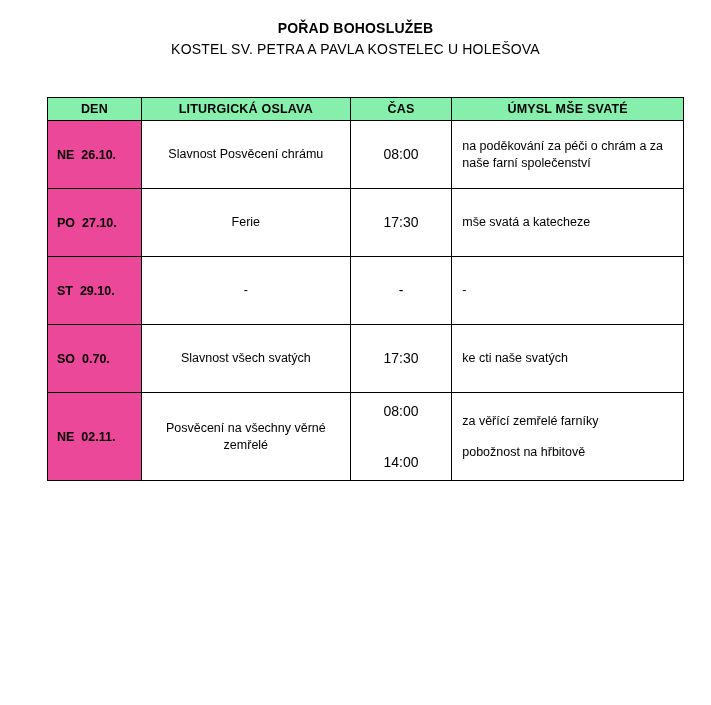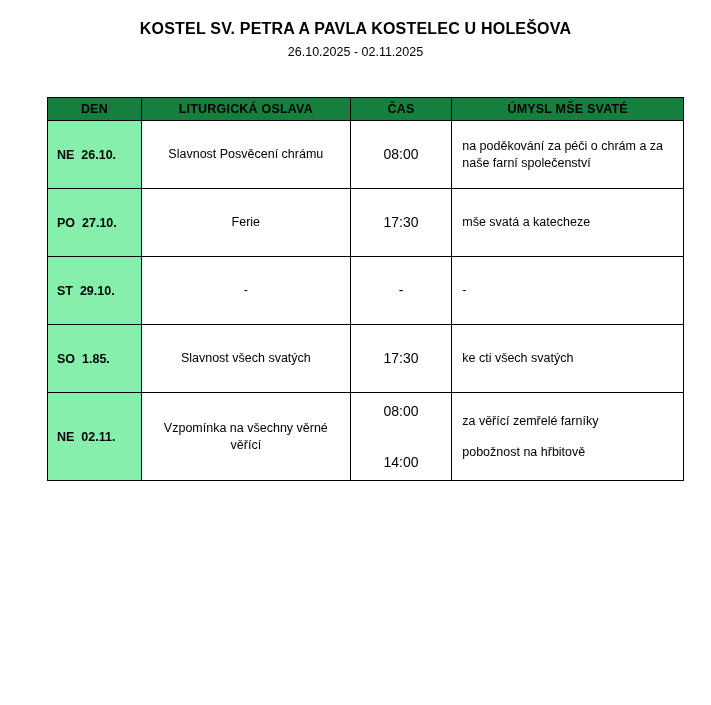--- a/index.html
+++ b/index.html
@@ -24,22 +24,22 @@
     text-align: center;
     padding-top: 18px;
   }
   .header .line1 {
     font-size: 14px;
     font-weight: bold;
     letter-spacing: 0.2px;
     line-height: 20px;
   }
   .header .line2 {
-    font-size: 16px;
-    font-weight: bold;
+    font-size: 14px;
+    font-weight: normal;
     letter-spacing: 0.2px;
     line-height: 22px;
   }
   .header .line3 {
     font-size: 12.5px;
     font-weight: normal;
     line-height: 22px;
     padding-top: 1px;
   }
   .table-wrap {
@@ -52,35 +52,35 @@
     border-collapse: collapse;
     width: 637px;
     table-layout: fixed;
   }
   table.schedule th,
   table.schedule td {
     border: 1px solid #000000;
     vertical-align: middle;
   }
   table.schedule thead th {
-    background: #15803d;
+    background: #86efac;
     font-size: 12.5px;
     font-weight: bold;
     text-align: center;
     height: 20px;
     padding: 1px 2px;
     letter-spacing: 0.2px;
   }
   .col-day   { width: 87px; }
   .col-lit   { width: 194px; }
   .col-time  { width: 94px; }
   .col-int   { width: 215px; }
 
   td.day-cell {
-    background: #86efac;
+    background: #ec4899;
     font-size: 12.5px;
     font-weight: bold;
     text-align: left;
     padding: 0 0 0 9px;
     white-space: pre;
   }
   td.lit-cell {
     font-size: 12.5px;
     text-align: center;
     padding: 14px 8px;
@@ -102,22 +102,22 @@
   .two-line .l2 { display: block; margin-top: 34px; }
   .two-line-int .l1 { display: block; }
   .two-line-int .l2 { display: block; margin-top: 14px; }
 </style>
 </head>
 <body>
 
 <div class="page">
 
   <div class="header">
+    <div class="line1">POŘAD BOHOSLUŽEB</div>
     <div class="line2">KOSTEL SV. PETRA A PAVLA KOSTELEC U HOLEŠOVA</div>
-    <div class="line3">26.10.2025 - 02.11.2025</div>
   </div>
 
   <div class="table-wrap">
     <table class="schedule">
       <colgroup>
         <col class="col-day">
         <col class="col-lit">
         <col class="col-time">
         <col class="col-int">
       </colgroup>
@@ -142,28 +142,28 @@
           <td class="time-cell">17:30</td>
           <td class="int-cell">mše svatá a katecheze</td>
         </tr>
         <tr style="height:68px">
           <td class="day-cell">ST  29.10.</td>
           <td class="lit-cell">-</td>
           <td class="time-cell">-</td>
           <td class="int-cell">-</td>
         </tr>
         <tr style="height:68px">
-          <td class="day-cell">SO  1.85.</td>
+          <td class="day-cell">SO  0.70.</td>
           <td class="lit-cell">Slavnost všech svatých</td>
           <td class="time-cell">17:30</td>
-          <td class="int-cell">ke cti všech svatých</td>
+          <td class="int-cell">ke cti naše svatých</td>
         </tr>
         <tr style="height:88px">
           <td class="day-cell">NE  02.11.</td>
-          <td class="lit-cell">Vzpomínka na všechny věrné věřící</td>
+          <td class="lit-cell">Posvěcení na všechny věrné zemřelé</td>
           <td class="time-cell two-line">
             <span class="l1">08:00</span>
             <span class="l2">14:00</span>
           </td>
           <td class="int-cell two-line-int">
             <span class="l1">za věřící zemřelé farníky</span>
             <span class="l2">pobožnost na hřbitově</span>
           </td>
         </tr>
       </tbody>

